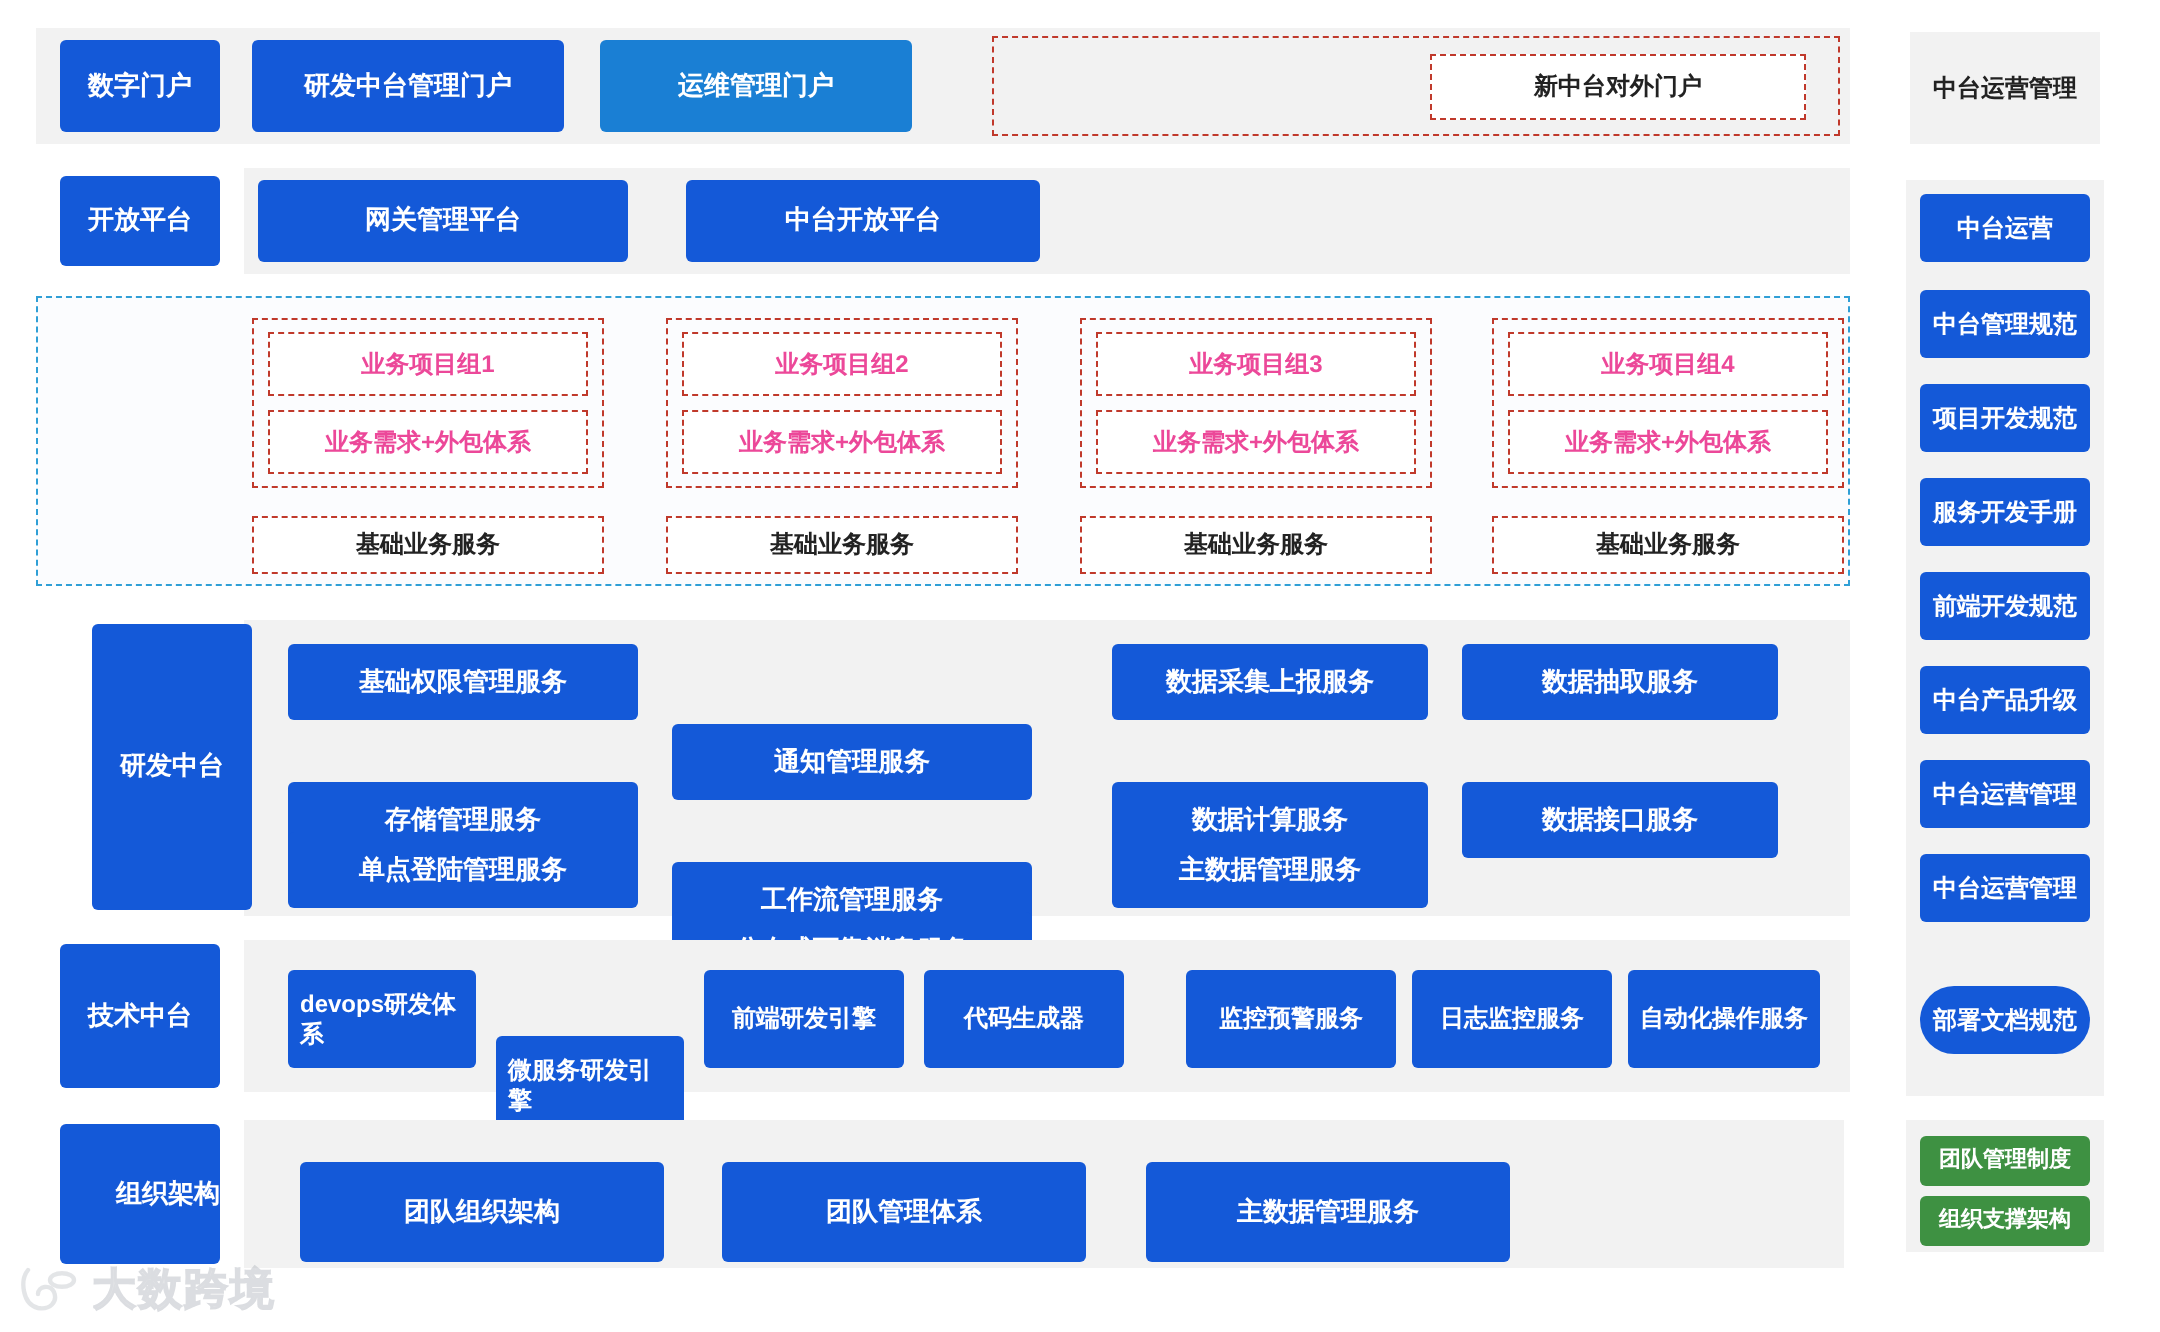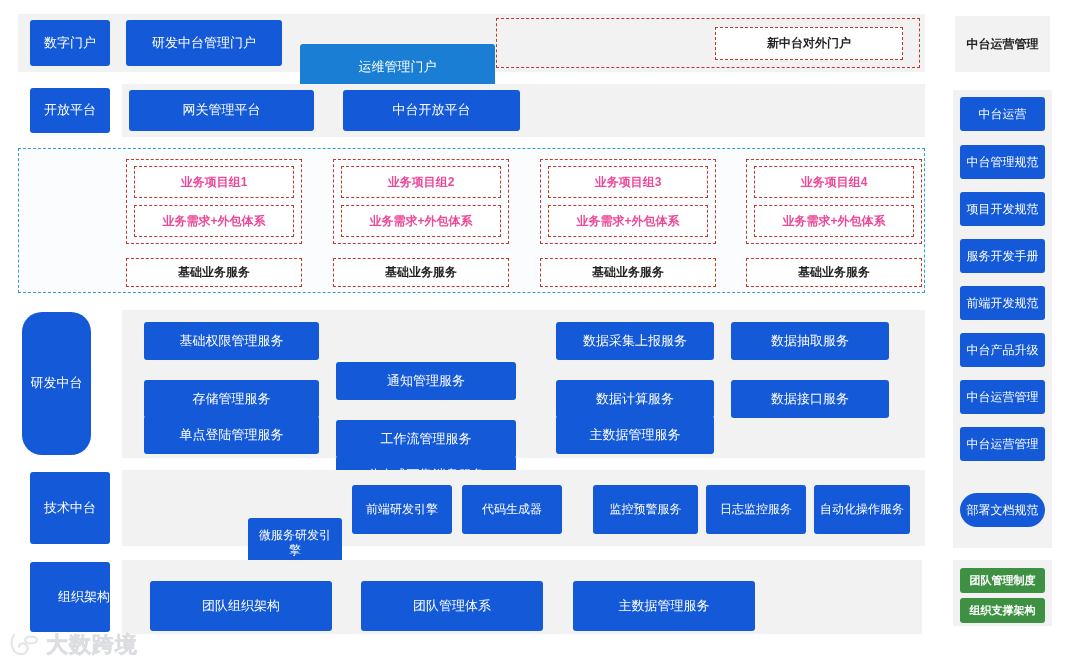--- a/index.html
+++ b/index.html
@@ -15,25 +15,25 @@
   .page {
     position: relative;
     width: 1080px; height: 666px;
     box-sizing: border-box;
   }
 
   
   .blue-box {
     background: #1459d8;
     color: #ffffff;
-    font-weight: normal;
+    font-weight: bold;
     display: flex;
     align-items: center;
     justify-content: center;
-    text-align: center;
+    text-align: left;
     border-radius: 3px;
     box-sizing: border-box;
     line-height: 1.25;
   }
   .blue-box.light {
     background: #1a7fd4;
   }
   .blue-box.mid {
     background: #1c74de;
   }
@@ -65,21 +65,21 @@
     font-weight: bold;
     box-sizing: border-box;
   }
   .plain-dashed {
     border: 1.5px dashed #c0392b;
     box-sizing: border-box;
   }
   .row1-panel { left: 18px; top: 14px; width: 907px; height: 58px; }
   .b-digital     { position:absolute; left: 30px;  top: 20px; width: 80px;  height: 46px; font-size: 13px; }
   .b-devportal   { position:absolute; left: 126px; top: 20px; width: 156px; height: 46px; font-size: 13px; }
-  .b-opsportal   { position:absolute; left: 300px; top: 20px; width: 195px; height: 46px; font-size: 13px; margin-top: 24px; }
+  .b-opsportal   { position:absolute; left: 300px; top: 20px; width: 156px; height: 46px; font-size: 13px; }
   .r1-dashwrap   { position:absolute; left: 496px; top: 18px; width: 424px; height: 50px; }
   .r1-d1 { position:absolute; left: 14px;  top: 8px; width: 188px; height: 33px; font-size: 12px; }
   .r1-d2 { position:absolute; left: 218px; top: 8px; width: 188px; height: 33px; font-size: 12px; }
 
   
   .row2-panel { left: 122px; top: 84px; width: 803px; height: 53px; }
   .b-open      { position:absolute; left: 30px;  top: 88px; width: 80px;  height: 45px; font-size: 13px; }
   .b-gateway   { position:absolute; left: 129px; top: 90px; width: 185px; height: 41px; font-size: 13px; }
   .b-midopen   { position:absolute; left: 343px; top: 90px; width: 177px; height: 41px; font-size: 13px; }
 
@@ -119,32 +119,32 @@
     font-size: 12px; color: #222; font-weight: bold;
     box-sizing: border-box;
   }
   .c1 { left: 126px; }
   .c2 { left: 333px; }
   .c3 { left: 540px; }
   .c4 { left: 746px; }
 
   
   .row4-panel { left: 122px; top: 310px; width: 803px; height: 148px; }
-  .b-rnd { position:absolute; left: 22px; top: 312px; width: 69px; height: 143px; font-size: 13px; border-radius: 20px; }
+  .b-rnd { position:absolute; left: 46px; top: 312px; width: 80px; height: 143px; font-size: 13px; }
   .svc {
     position: absolute;
     height: 38px;
     font-size: 13px;
   }
   .svc-col1 { left: 144px; width: 175px; }
   .svc-col2 { left: 336px; width: 180px; margin-top: 40px; }
   .svc-col3 { left: 556px; width: 158px; }
   .svc-col4 { left: 731px; width: 158px; }
   .svc-r1 { top: 322px; }
-  .svc-r2 { top: 380px; }
+  .svc-r2 { top: 391px; }
   .svc-r3 { top: 416px; }
 
   
   .row5-panel { left: 122px; top: 470px; width: 803px; height: 76px; }
   .b-tech { position:absolute; left: 30px; top: 472px; width: 80px; height: 72px; font-size: 13px; }
   .tec {
     position: absolute;
     top: 485px; height: 49px;
     font-size: 12px;
     padding: 0 6px;
@@ -278,20 +278,21 @@
   <div class="blue-box svc svc-col4 svc-r2">数据接口服务</div>
 
   <div class="blue-box svc svc-col1 svc-r3">单点登陆管理服务</div>
   <div class="blue-box svc svc-col2 svc-r3">分布式可靠消息服务</div>
   <div class="blue-box svc svc-col3 svc-r3">主数据管理服务</div>
 
   <div class="gray-panel row5-panel"></div>
 
   <div class="blue-box b-tech">技术中台</div>
 
+  <div class="blue-box tec t1">devops研发体系</div>
   <div class="blue-box tec t2">微服务研发引擎</div>
   <div class="blue-box tec t3">前端研发引擎</div>
   <div class="blue-box tec t4">代码生成器</div>
   <div class="blue-box tec t5">监控预警服务</div>
   <div class="blue-box tec t6">日志监控服务</div>
   <div class="blue-box tec t7">自动化操作服务</div>
 
   <div class="gray-panel row6-panel"></div>
 
   <div class="blue-box b-org">组织架构</div>

